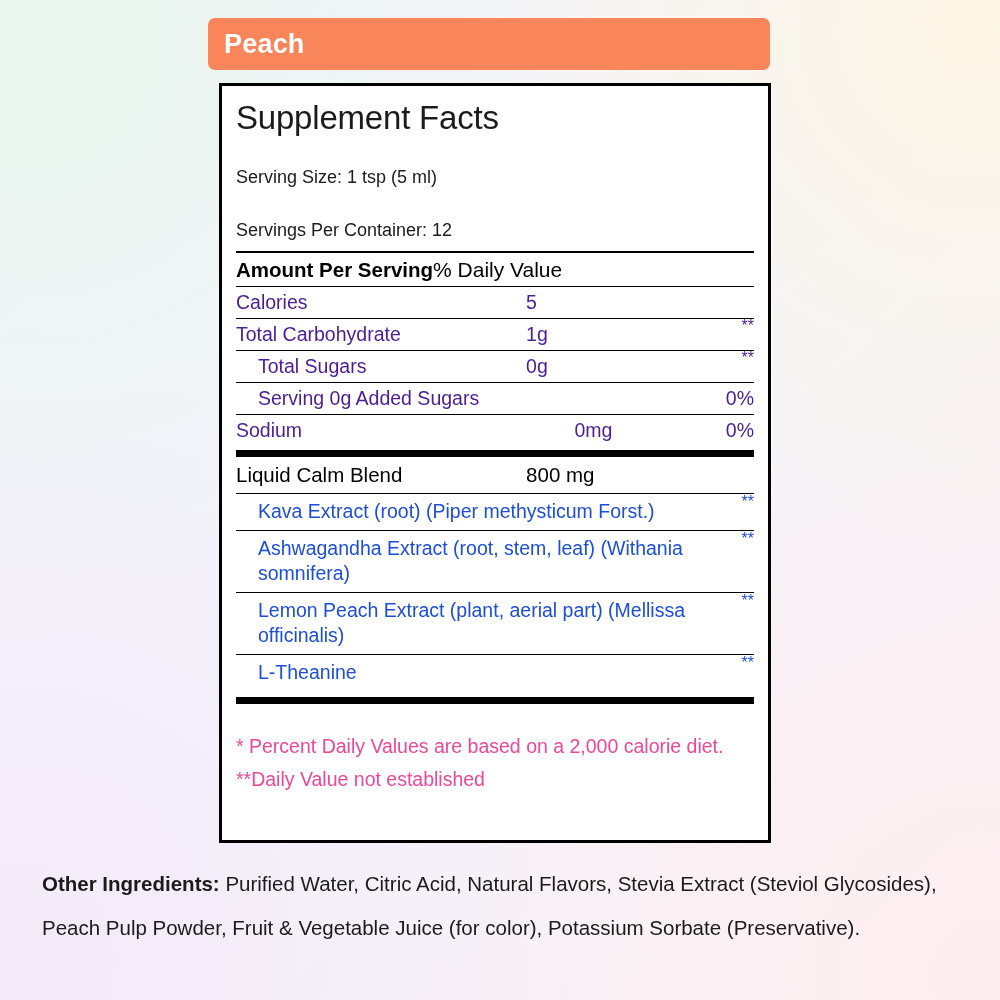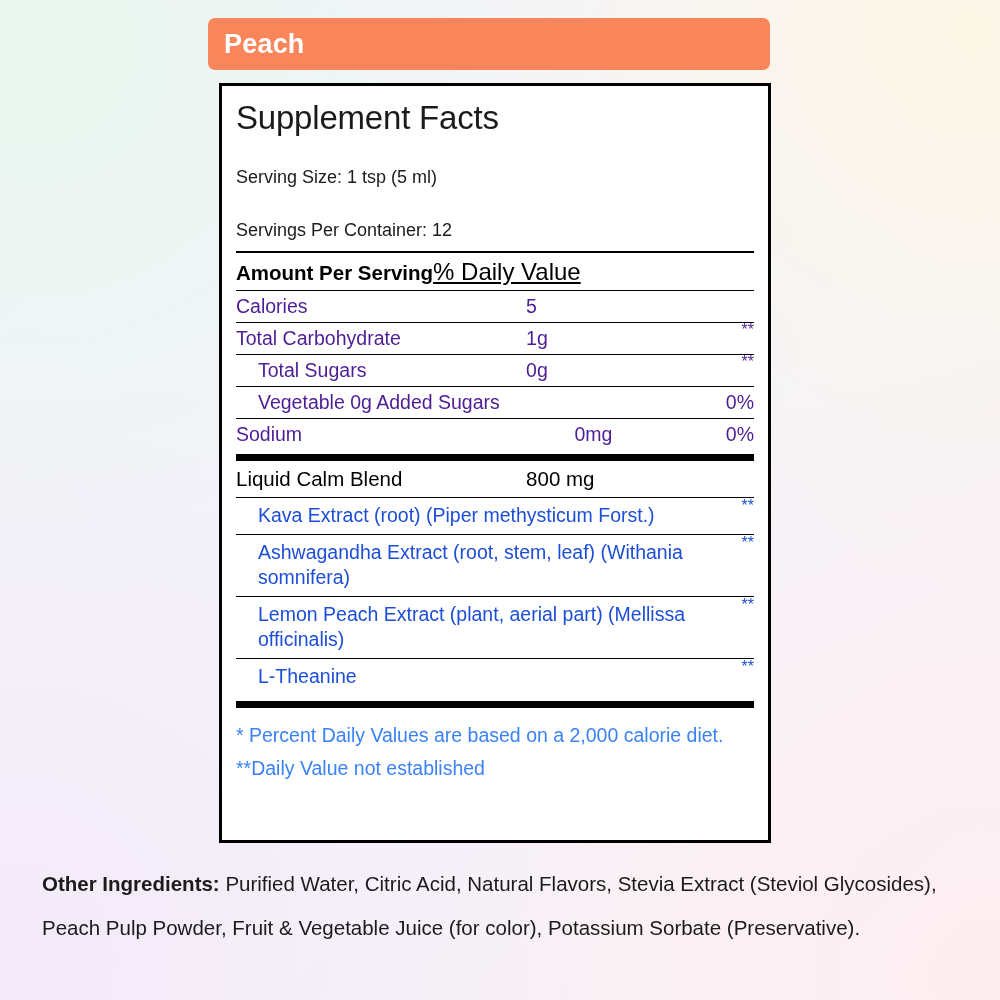--- a/index.html
+++ b/index.html
@@ -75,21 +75,21 @@
   .rule-med  { border-top: 2px solid #000; }
   .rule-thick{ border-top: 7px solid #000; }
 
   .amount-row {
     display: flex;
     align-items: baseline;
     font-size: 20.5px;
     padding: 5px 0 4px 0;
   }
   .amount-row .left { font-weight: bold; }
-  .amount-row .right { font-size: 24px; text-decoration: underline; }
+  .amount-row .right { font-size: 21px; }
 
   table.nutri {
     width: 100%;
     border-collapse: collapse;
     font-size: 19.5px;
     color: #4c1d95;
   }
   table.nutri td {
     padding: 4px 0 4px 0;
     vertical-align: top;
@@ -126,23 +126,23 @@
   table.ing td {
     border-top: 1px solid #000;
     padding: 5px 0 6px 0;
     vertical-align: top;
   }
   table.ing td.iname { padding-left: 22px; line-height: 25px; }
   table.ing td.idv { text-align: right; width: 40px; vertical-align: top; }
 
   .footnote {
     font-size: 19.5px;
-    color: #3b82f6;
+    color: #ec4899;
     line-height: 33px;
-    padding-top: 11px;
+    padding-top: 26px;
   }
 
   
   .other-ing {
     position: absolute;
     left: 42px;
     top: 862px;
     width: 916px;
     font-size: 20.5px;
     line-height: 44px;
@@ -184,21 +184,21 @@
           <td class="nm"><span>Total Carbohydrate</span></td>
           <td class="amt"><span>1g</span></td>
           <td class="dv"><span class="ast">**</span></td>
         </tr>
         <tr>
           <td class="nm"><span class="indent1" style="display:inline-block;">Total Sugars</span></td>
           <td class="amt"><span>0g</span></td>
           <td class="dv"><span class="ast">**</span></td>
         </tr>
         <tr>
-          <td class="nm" colspan="2"><span class="indent1" style="display:inline-block;">Vegetable 0g Added Sugars</span></td>
+          <td class="nm" colspan="2"><span class="indent1" style="display:inline-block;">Serving 0g Added Sugars</span></td>
           <td class="dv"><span>0%</span></td>
         </tr>
         <tr>
           <td class="nm"><span>Sodium</span></td>
           <td class="amt" style="text-align:center;"><span>0mg</span></td>
           <td class="dv"><span>0%</span></td>
         </tr>
       </tbody>
     </table>
 

